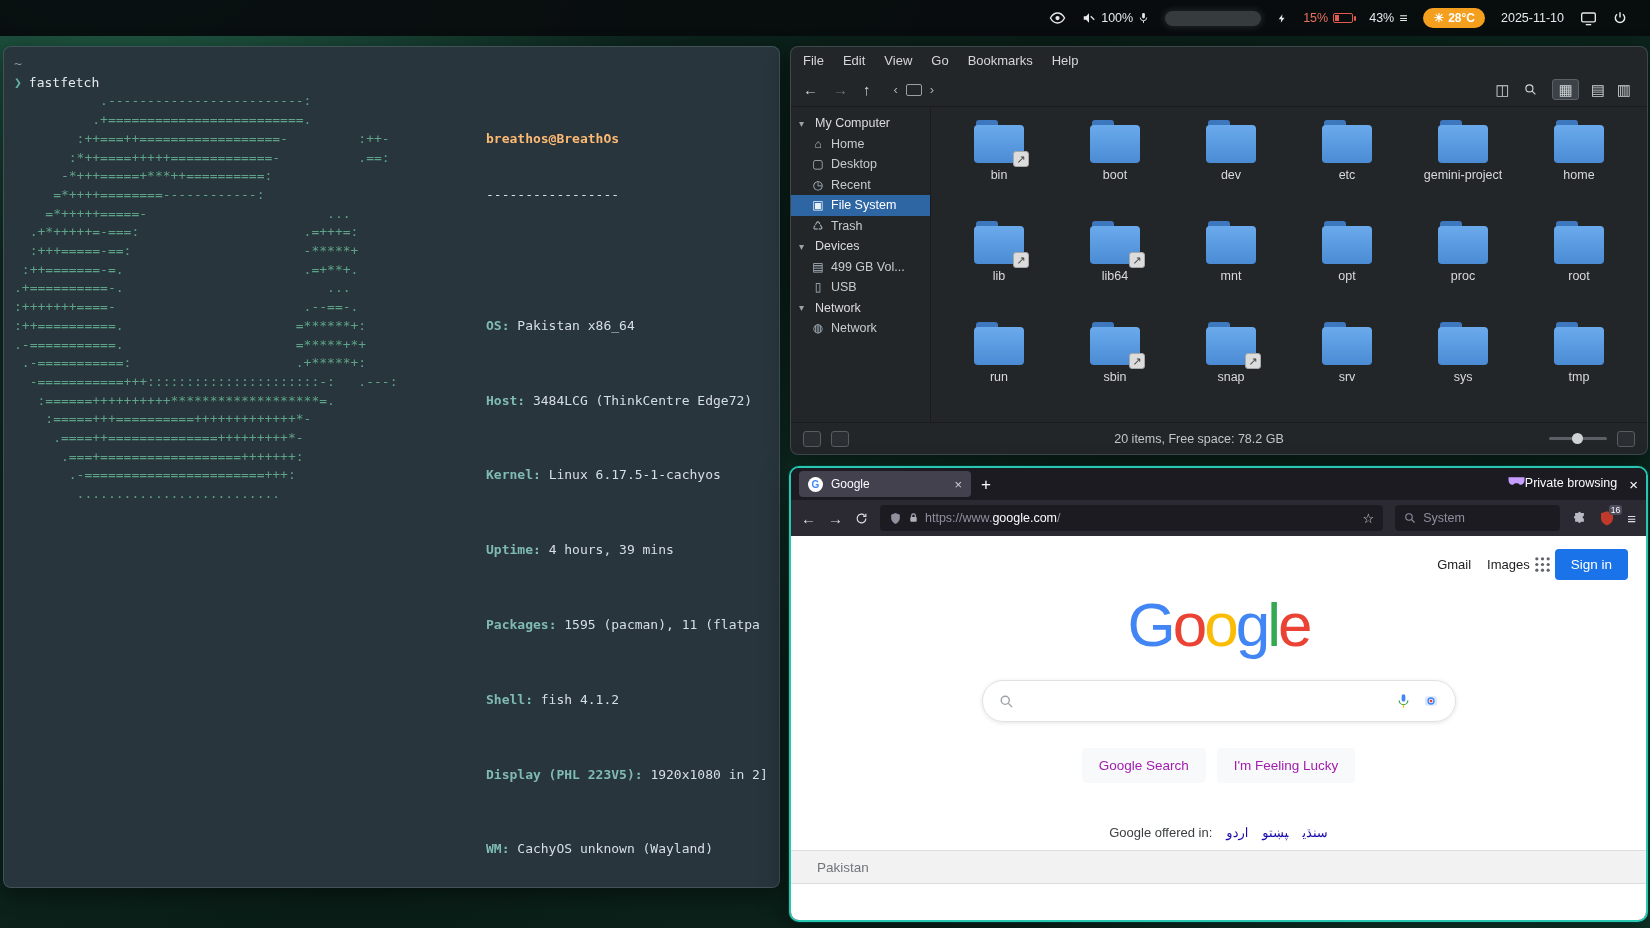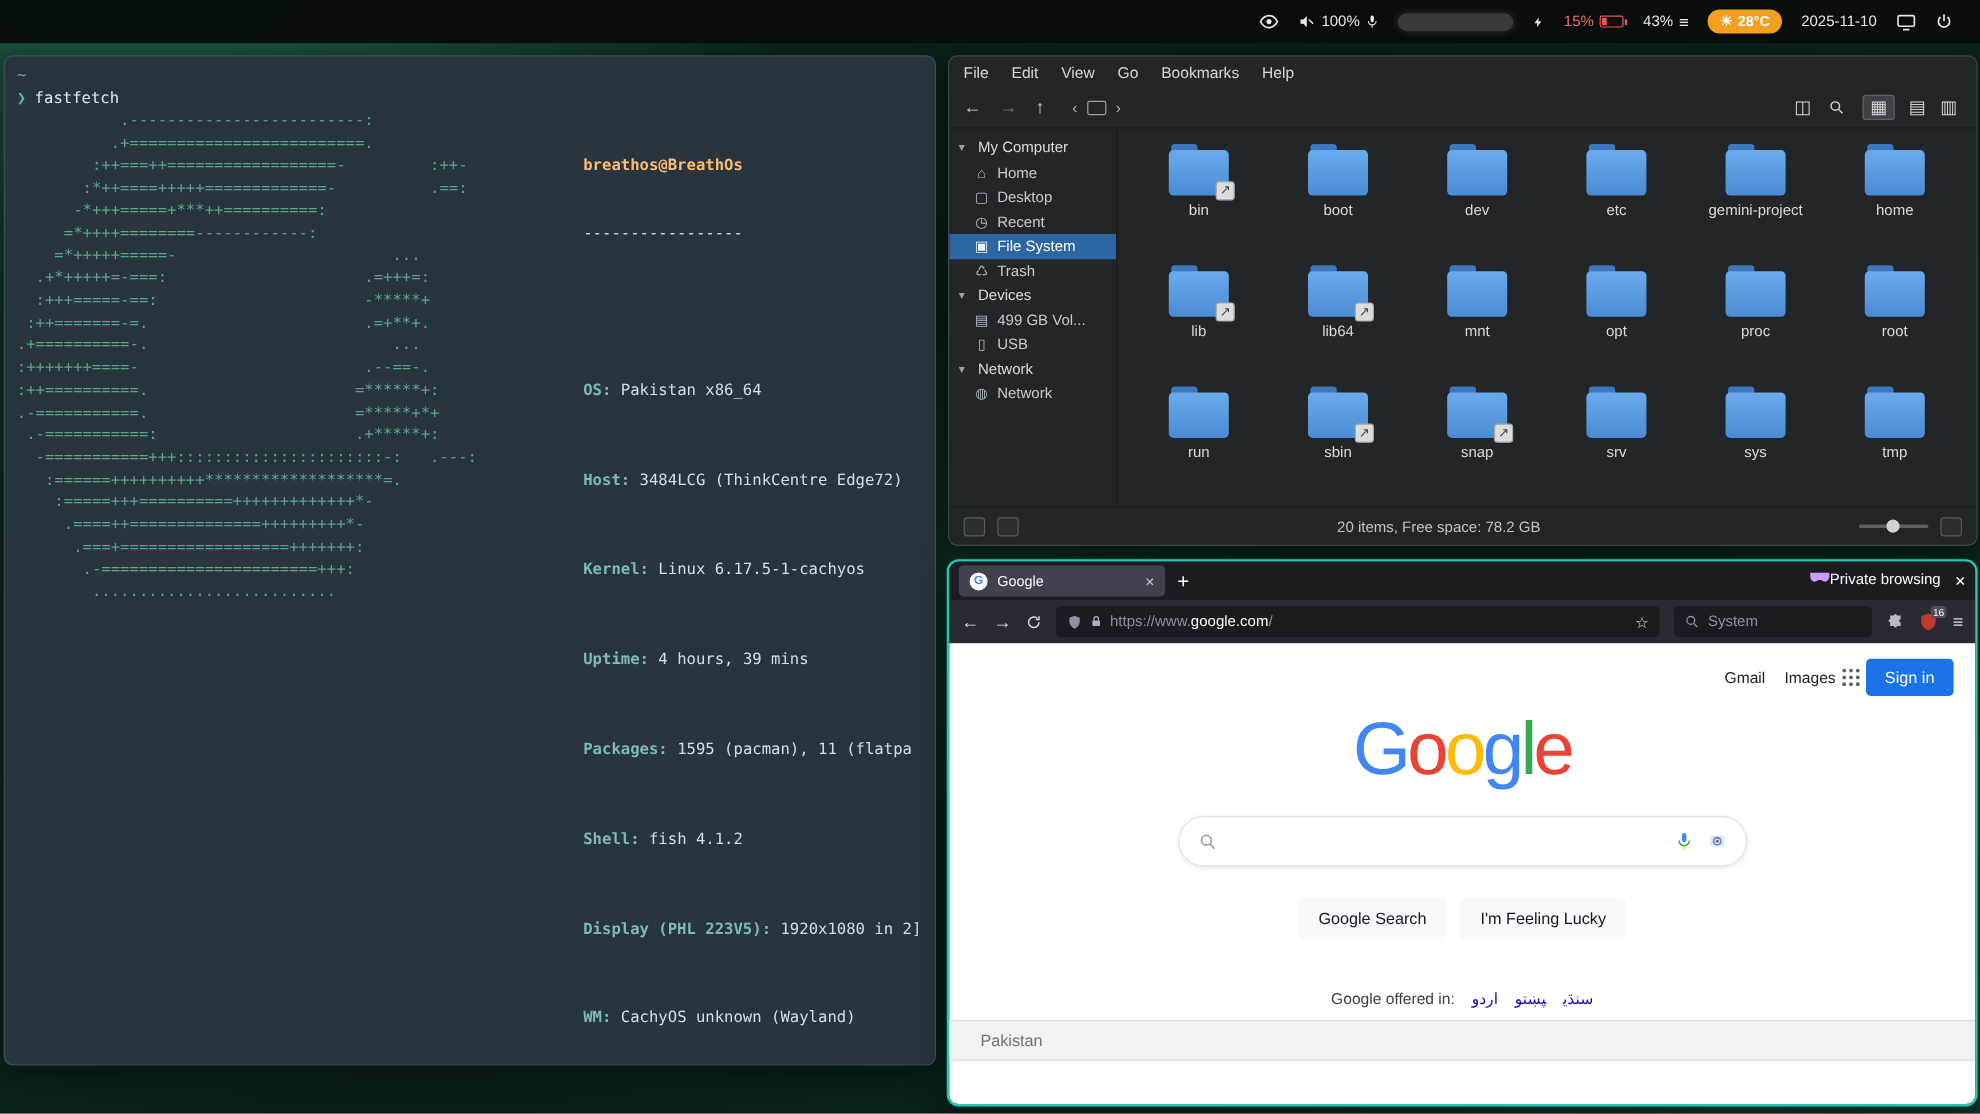--- a/index.html
+++ b/index.html
@@ -118,21 +118,21 @@
     border-radius:3px;padding:0 2px;line-height:10px}
   .ff-content{position:absolute;top:68px;bottom:0;left:0;right:0;background:#fff;color:#202124}
   .g-header{display:flex;justify-content:flex-end;align-items:center;gap:4px;padding:13px 18px 0}
   .g-link{font-size:13px;color:#202124;cursor:pointer}
   .g-signin{background:#1a73e8;color:#fff;font-size:13.5px;border:none;border-radius:4px;padding:8px 16px;cursor:pointer;font-family:inherit}
   .g-logo{text-align:center;margin-top:14px;font-size:62px;font-weight:500;letter-spacing:-3px;line-height:1;font-family:"Liberation Sans",sans-serif}
   .g-searchbox{width:474px;height:42px;margin:24px auto 0;border:1px solid #dfe1e5;border-radius:22px;
     display:flex;align-items:center;gap:12px;padding:0 16px;box-shadow:0 1px 4px rgba(32,33,36,.12)}
   .g-searchbox input{flex:1;border:none;outline:none;font-size:14.5px;font-family:inherit;background:transparent}
   .g-buttons{margin-top:26px;text-align:center;display:flex;justify-content:center;gap:11px}
-  .g-btn{background:#f8f9fa;border:1px solid #f8f9fa;border-radius:4px;color:#0f172a;font-size:13.5px;
+  .g-btn{background:#f8f9fa;border:1px solid #f8f9fa;border-radius:4px;color:#a21caf;font-size:13.5px;
     padding:9px 16px;cursor:pointer;font-family:inherit}
   .g-offered{margin-top:42px;text-align:center;font-size:13px;color:#3c4043}
   .g-offered .lang{color:#1a0dab;margin-left:14px;cursor:pointer}
   .g-footer{position:absolute;left:0;right:0;top:314px;height:34px;background:#f2f2f2;border-top:1px solid #dadce0;
     border-bottom:1px solid #dadce0;line-height:33px;padding-left:26px;color:#70757a;font-size:13.5px}
 
   svg{display:block}
 </style>
 </head>
 <body>

